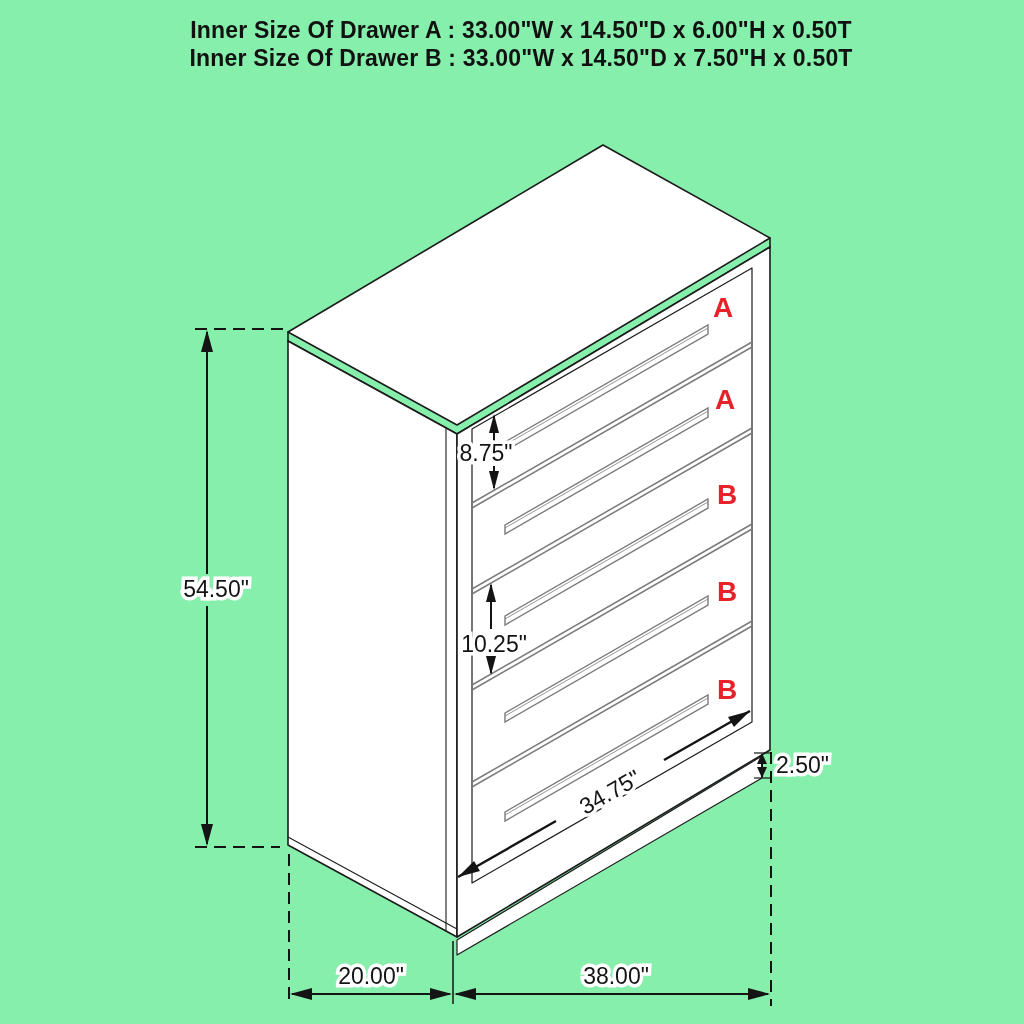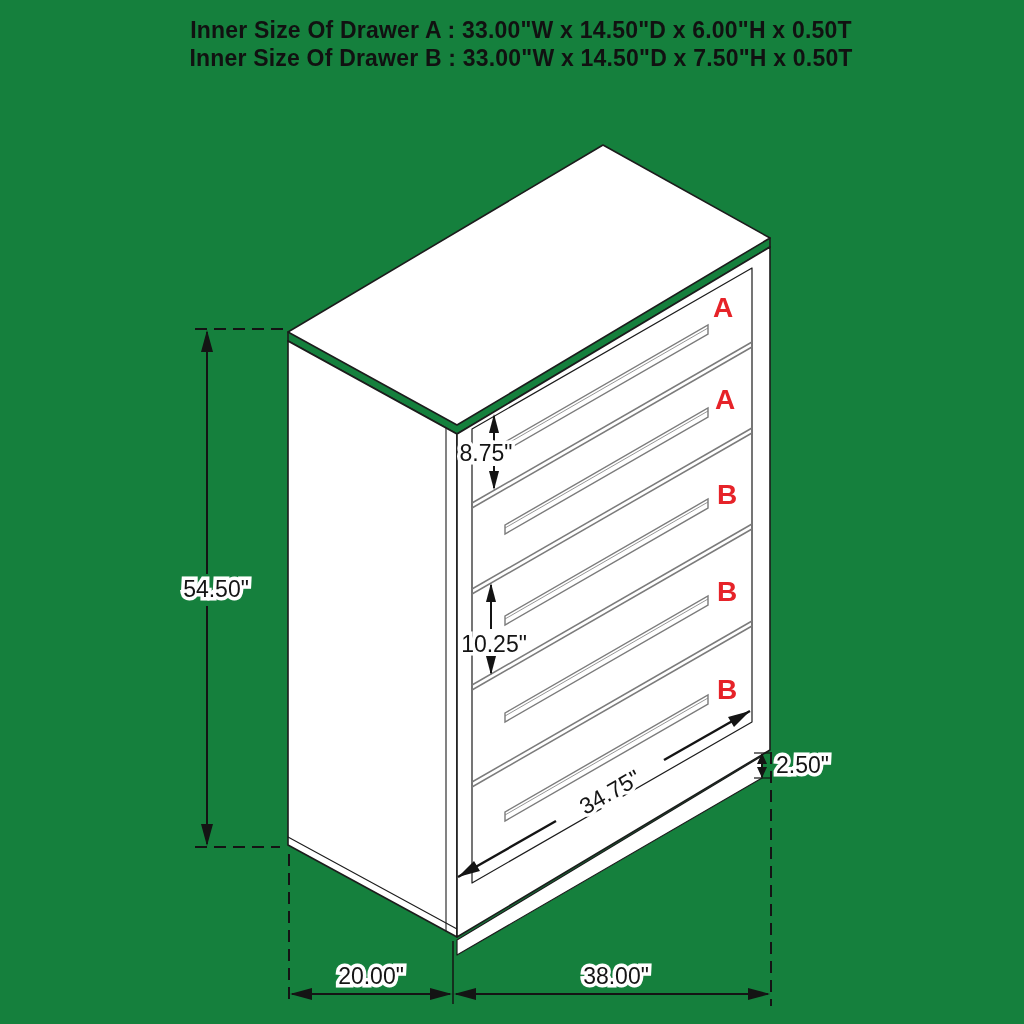--- a/index.html
+++ b/index.html
@@ -1,19 +1,19 @@
 <!DOCTYPE html>
 <html><head>
 <meta charset="utf-8">
 <style>
   html,body{margin:0;padding:0;background:#ffffff;}
   .page{
     position:relative;
     width:1024px;height:1024px;
-    background:#15803d;
+    background:#86efac;
     font-family:"Liberation Sans", sans-serif;
     overflow:hidden;
   }
   .title-block{
     position:absolute;
     top:16px;left:9px;width:1024px;
     text-align:center;
     color:#111111;
     font-weight:700;
     font-size:23px;

